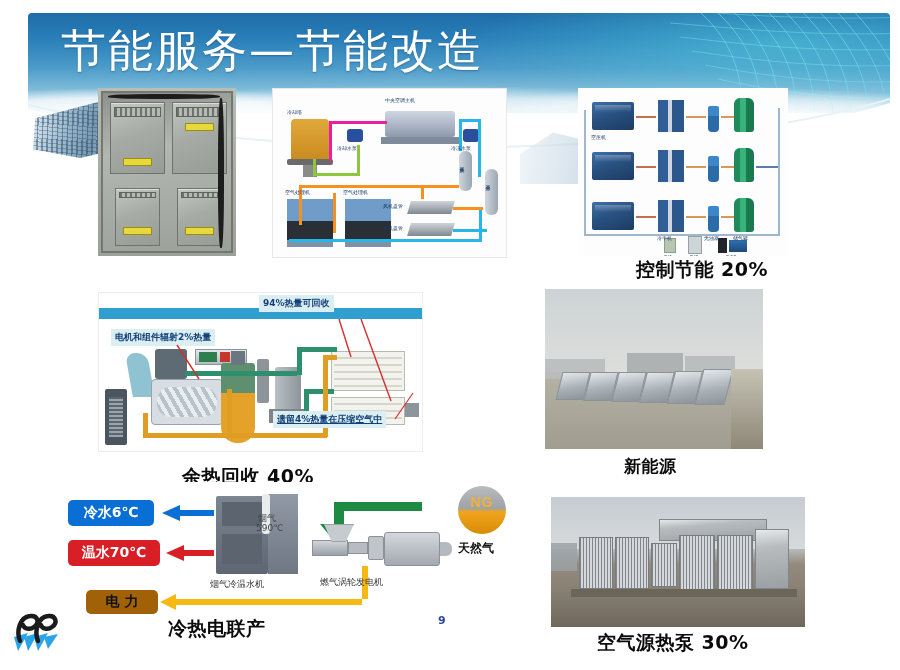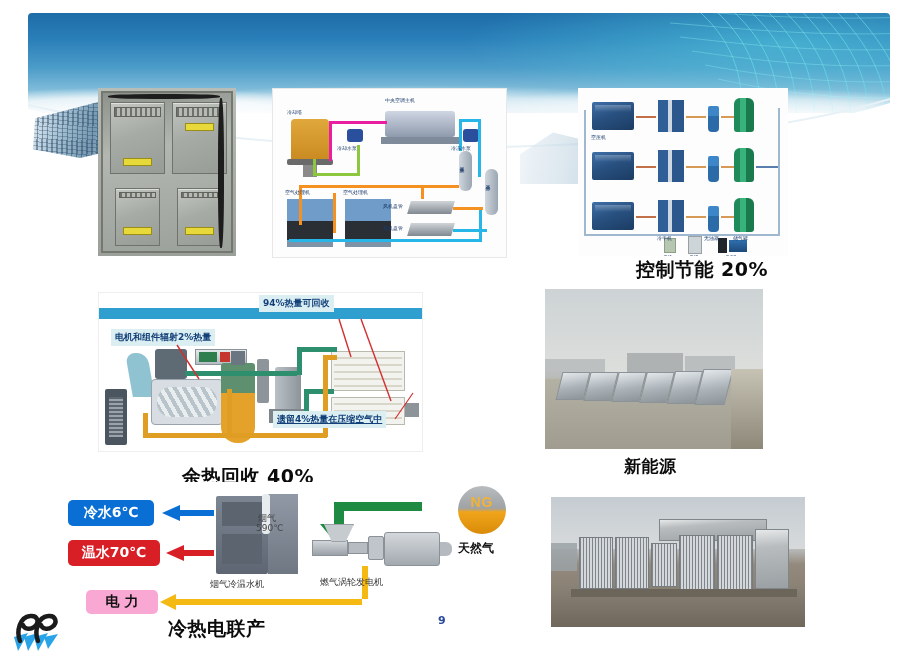--- a/index.html
+++ b/index.html
@@ -114,21 +114,21 @@
 
   
   .cogen { background:#ffffff; }
   .badge {
     position:absolute; border-radius:5px; color:#fff; font-weight:bold;
     font-size:14px; display:flex; align-items:center; justify-content:center;
     font-family:"DejaVu Sans",sans-serif; white-space:nowrap;
   }
   .badge.blue { background:#0a6fd4; }
   .badge.red  { background:#d81f26; }
-  .badge.yel  { background:#f9a8d4; color:#111; }
+  .badge.yel  { background:#a16207; color:#111; }
   .machine { position:absolute; background:linear-gradient(180deg,#7c8592,#5d6672); }
   .ngball {
     position:absolute; border-radius:50%;
     background:linear-gradient(180deg,#b9bcbe 0%, #9fa3a6 46%, #f0a41b 54%, #d98b08 100%);
   }
   .ngball span{position:absolute;left:0;right:0;top:16%;text-align:center;color:#f3b233;font-weight:bold;font-size:14px;letter-spacing:1px;}
   .small-cap { position:absolute; font-size:9px; color:#333; white-space:nowrap; font-family:"DejaVu Sans",sans-serif; }
 
   
   .hpump { background:linear-gradient(180deg,#c9ced2 0%, #bfc3c5 38%, #93897c 52%, #7d7469 100%); }
@@ -175,20 +175,21 @@
         <path d="M60,24 C115,28 195,38 300,34"></path>
         <path d="M70,38 C125,44 200,54 300,50"></path>
         <path d="M82,52 C137,60 208,70 300,66"></path>
         <path d="M95,66 C150,76 218,86 300,82"></path>
         <path d="M108,80 C163,92 228,102 300,98"></path>
         <path d="M118,94 C173,106 236,116 300,114"></path>
         <path d="M126,108 C181,120 244,130 300,130"></path>
       </g>
     </svg>
     <div class="banner-cloud"></div>
+    <div class="banner-title">节能服务—节能改造</div>
   </div>
 
   <div class="sweep">
     <svg width="862" height="72" viewBox="0 0 862 72">
       <path d="M0,14 C120,46 300,66 520,56 C690,48 790,30 862,8 L862,72 L0,72 Z" fill="#ffffff"></path>
       <path d="M0,10 C130,40 310,60 530,50 C700,42 795,24 862,4" fill="none" stroke="#e8f1f6" stroke-width="2"></path>
     </svg>
   </div>
 
   <div class="bldg"></div>
@@ -440,20 +441,21 @@
     <div class="unit" style="left:108px; top:22px; width:108px; height:22px;"></div>
     <div class="coil" style="left:28px;  top:40px; width:34px; height:52px;"></div>
     <div class="coil" style="left:64px;  top:40px; width:34px; height:52px;"></div>
     <div class="coil" style="left:100px; top:46px; width:26px; height:44px;"></div>
     <div class="coil" style="left:128px; top:38px; width:36px; height:56px;"></div>
     <div class="coil" style="left:166px; top:38px; width:36px; height:56px;"></div>
     <div class="unit" style="left:204px; top:32px; width:34px; height:60px;"></div>
     <div class="box-eq" style="left:20px; top:92px; width:226px; height:8px; background:#6c655a;"></div>
     <div class="box-eq" style="left:0; top:46px; width:26px; height:28px; background:#9ba2a6; opacity:.85;"></div>
   </div>
+  <div class="caption" style="left:597px; top:630px; font-size:19px;">空气源热泵   30%</div>
 
   <svg class="logo" viewBox="0 0 58 52">
     <g fill="#2aa4e8">
       <path d="M6,30 L20,26 L10,44 Z"></path>
       <path d="M16,30 L30,26 L20,44 Z"></path>
       <path d="M26,30 L40,26 L30,44 Z"></path>
       <path d="M36,30 L50,27 L40,42 Z"></path>
     </g>
     <g fill="none" stroke="#1b1b1b" stroke-width="4.5" stroke-linecap="round">
       <path d="M12,34 C8,24 12,10 22,9 C30,8 32,16 26,20 C22,23 16,22 15,18"></path>

